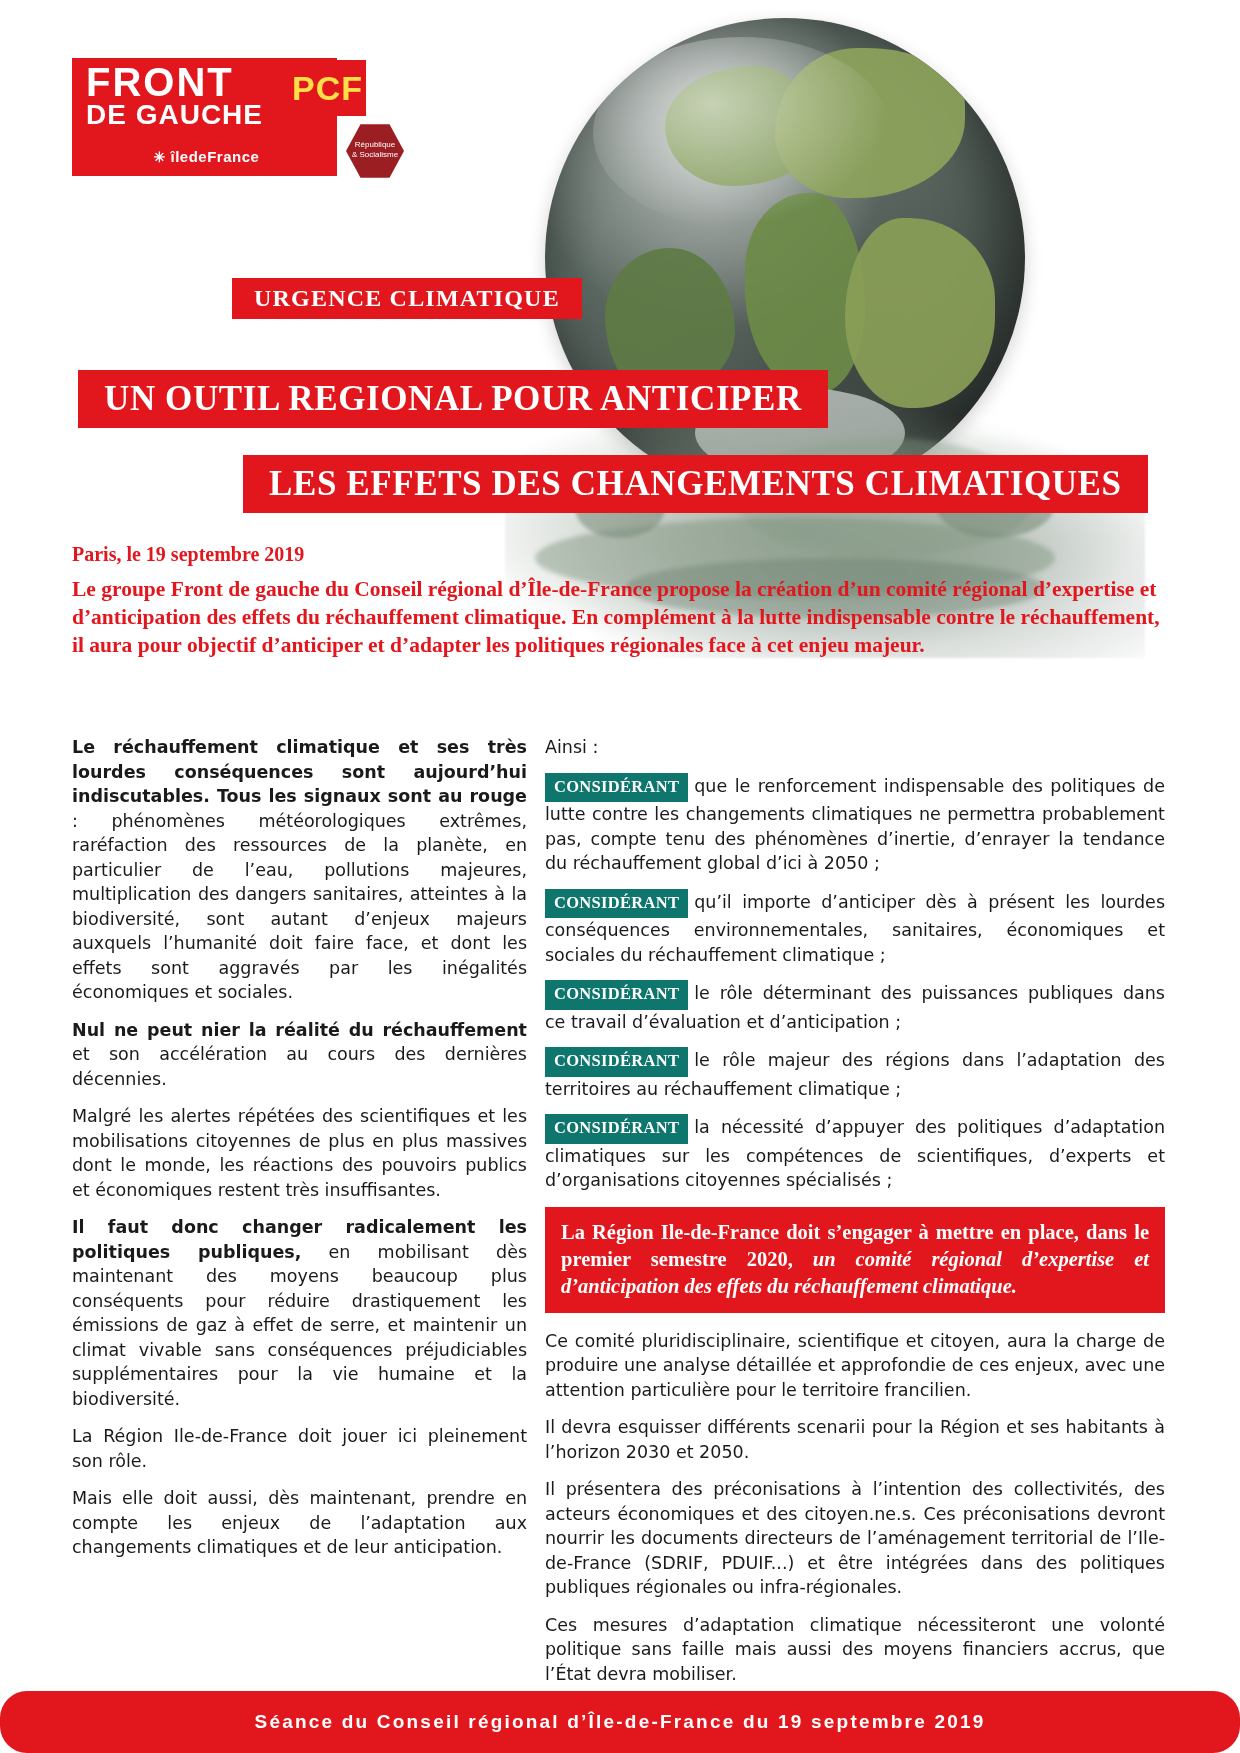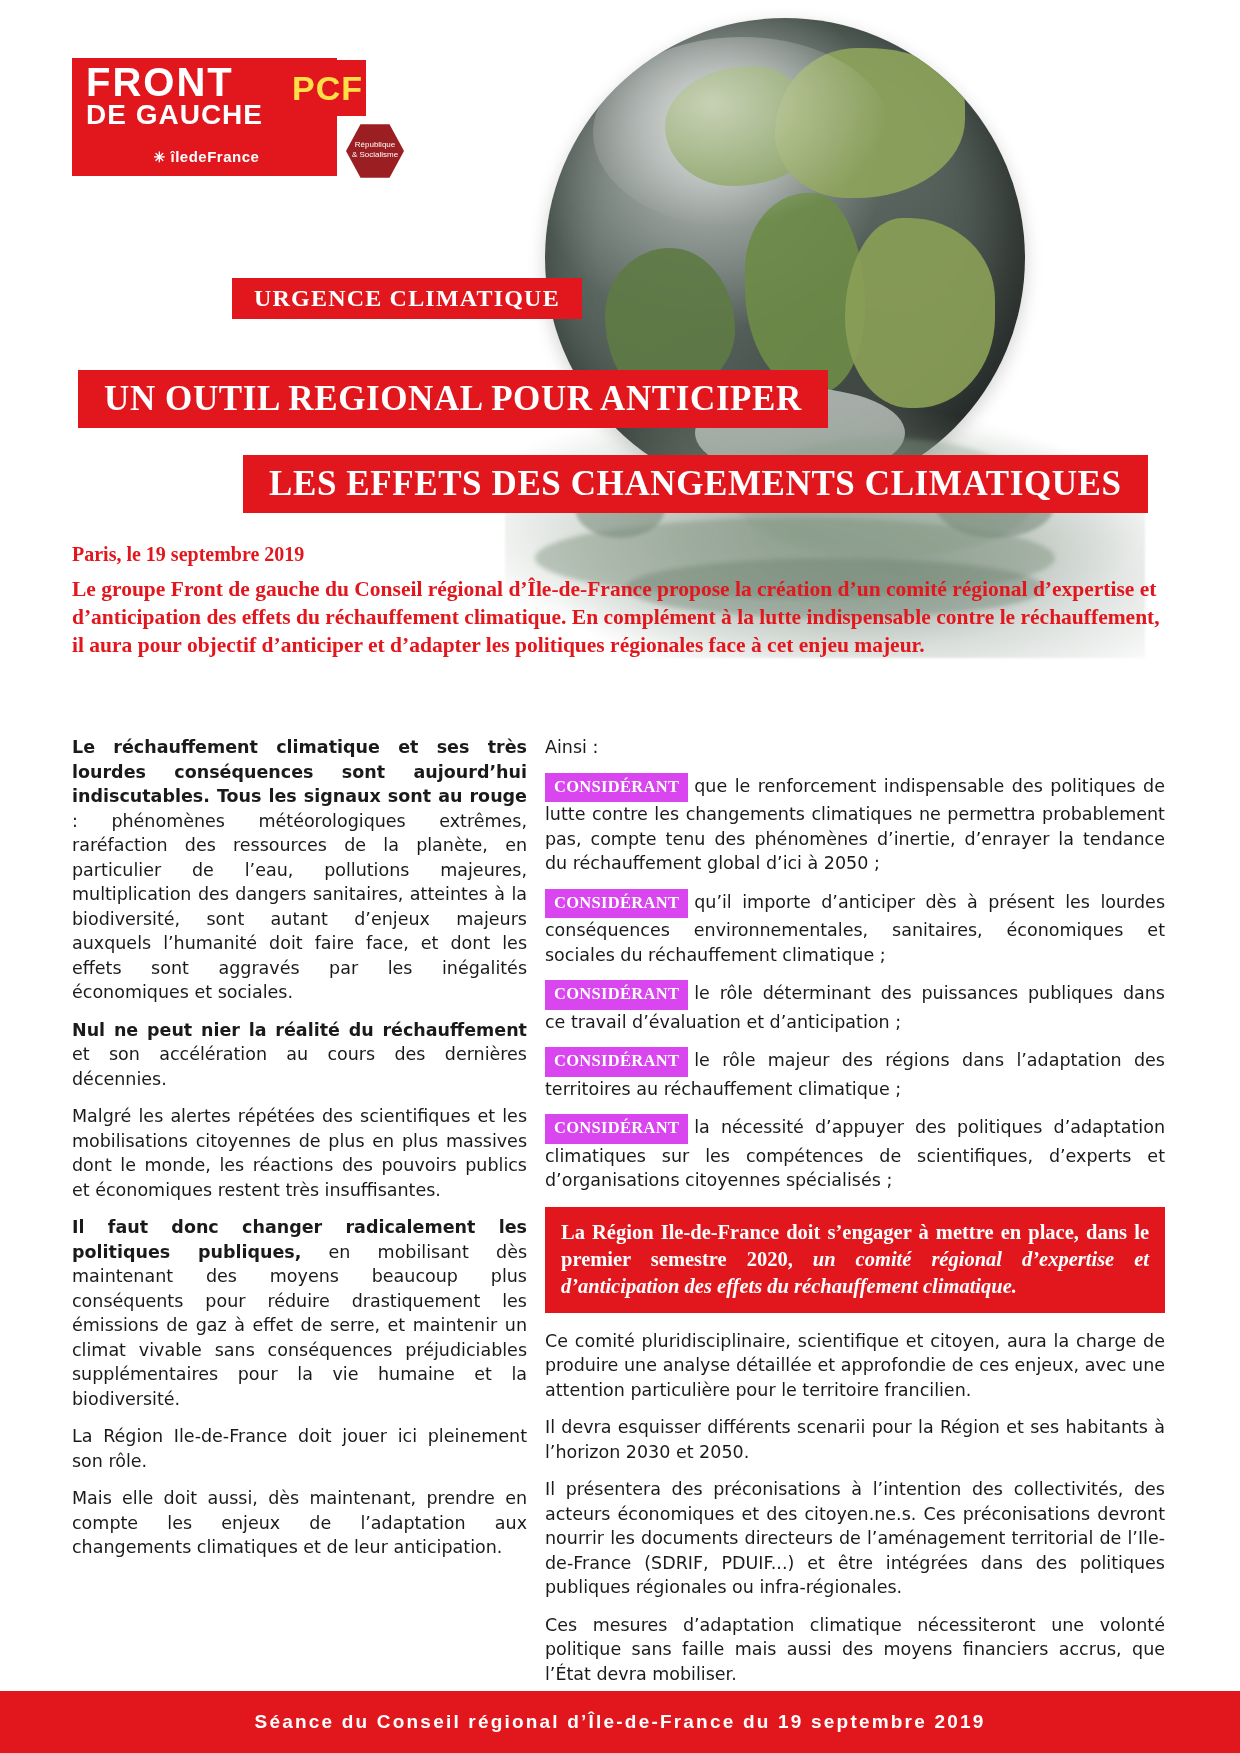--- a/index.html
+++ b/index.html
@@ -219,21 +219,21 @@
   .b { font-weight: bold; }
 
   
   .ainsi { margin: 0 0 8px 0; }
   .cons-item {
     margin: 0 0 12px 0;
     text-align: justify;
   }
   .cons-tag {
     display: inline-block;
-    background: #d946ef;
+    background: #0f766e;
     color: #ffffff;
     font-family: "Liberation Serif", serif;
     font-weight: bold;
     font-size: 16.5px;
     letter-spacing: 0.3px;
     padding: 2px 9px 3px 9px;
     margin-right: 6px;
     vertical-align: baseline;
   }
 
@@ -249,20 +249,21 @@
   }
   .callout .em { font-style: italic; }
 
   
   .footer {
     position: absolute;
     left: 0; bottom: 0;
     width: 1240px;
     height: 62px;
     background: #e2171e;
+    border-radius: 27px;
   }
   .footer-text {
     position: absolute;
     left: 0; top: 0;
     width: 1240px;
     height: 62px;
     line-height: 62px;
     text-align: center;
     color: #ffffff;
     font-family: "Liberation Sans", sans-serif;

